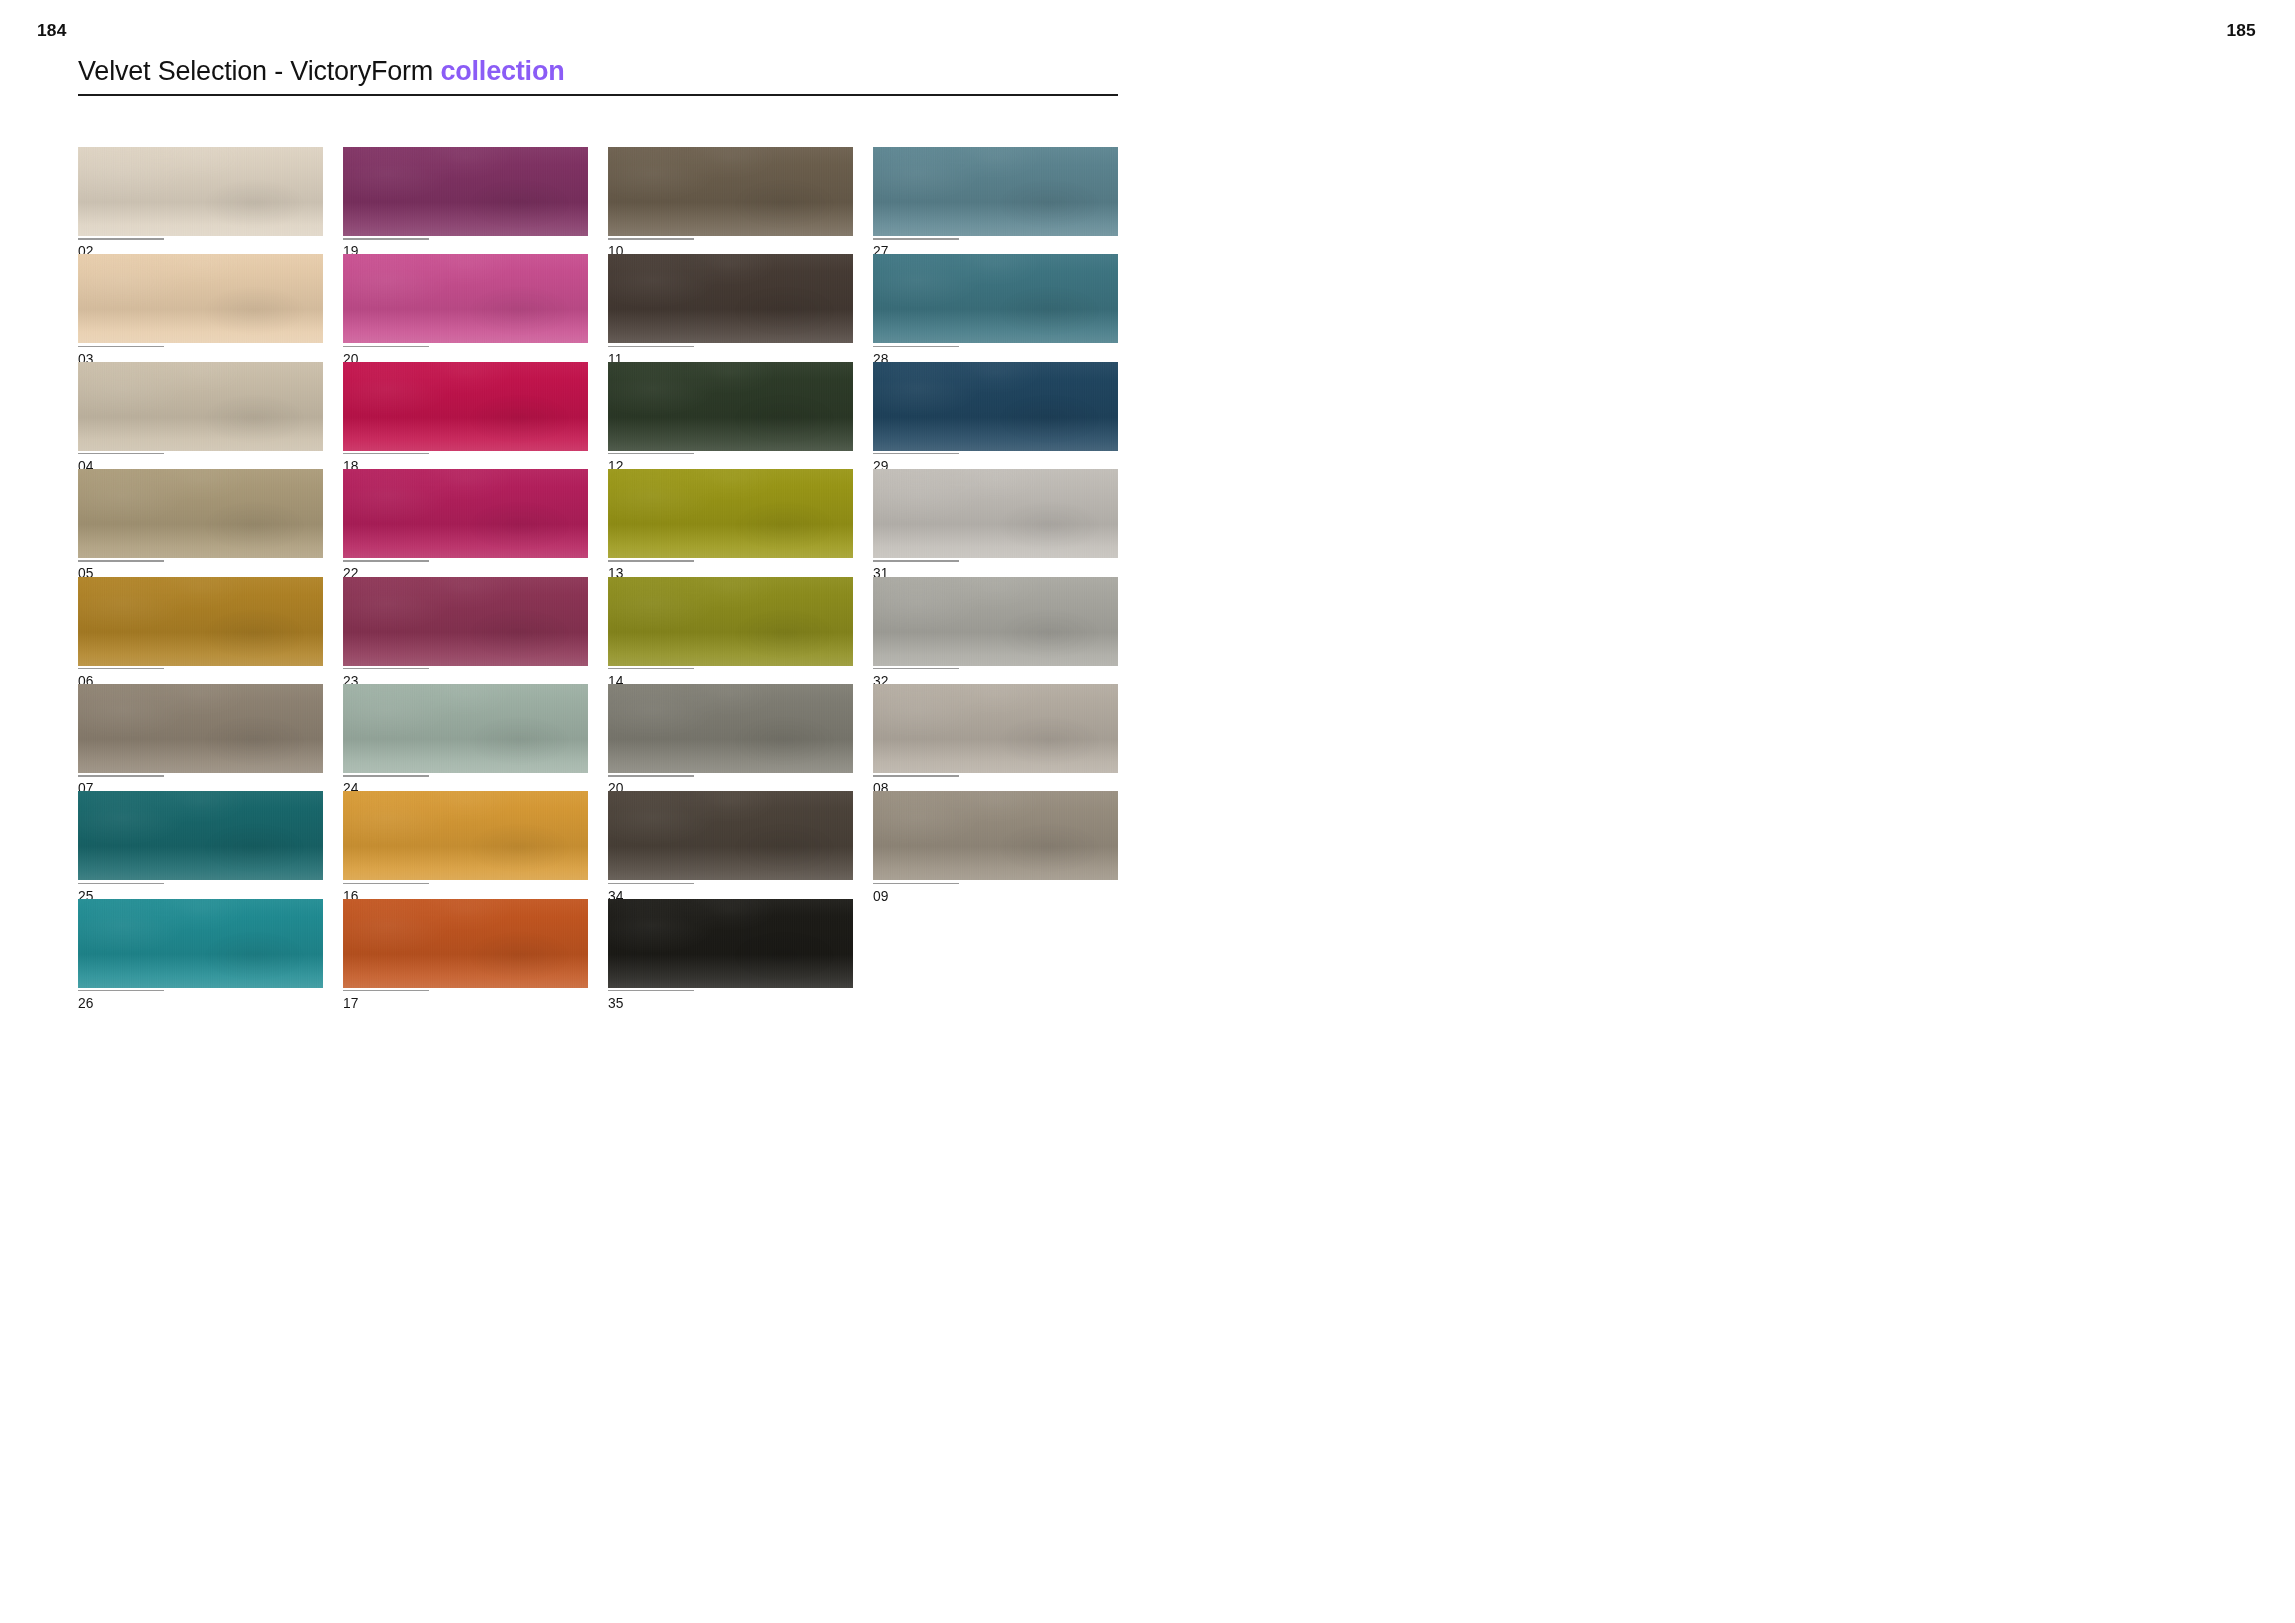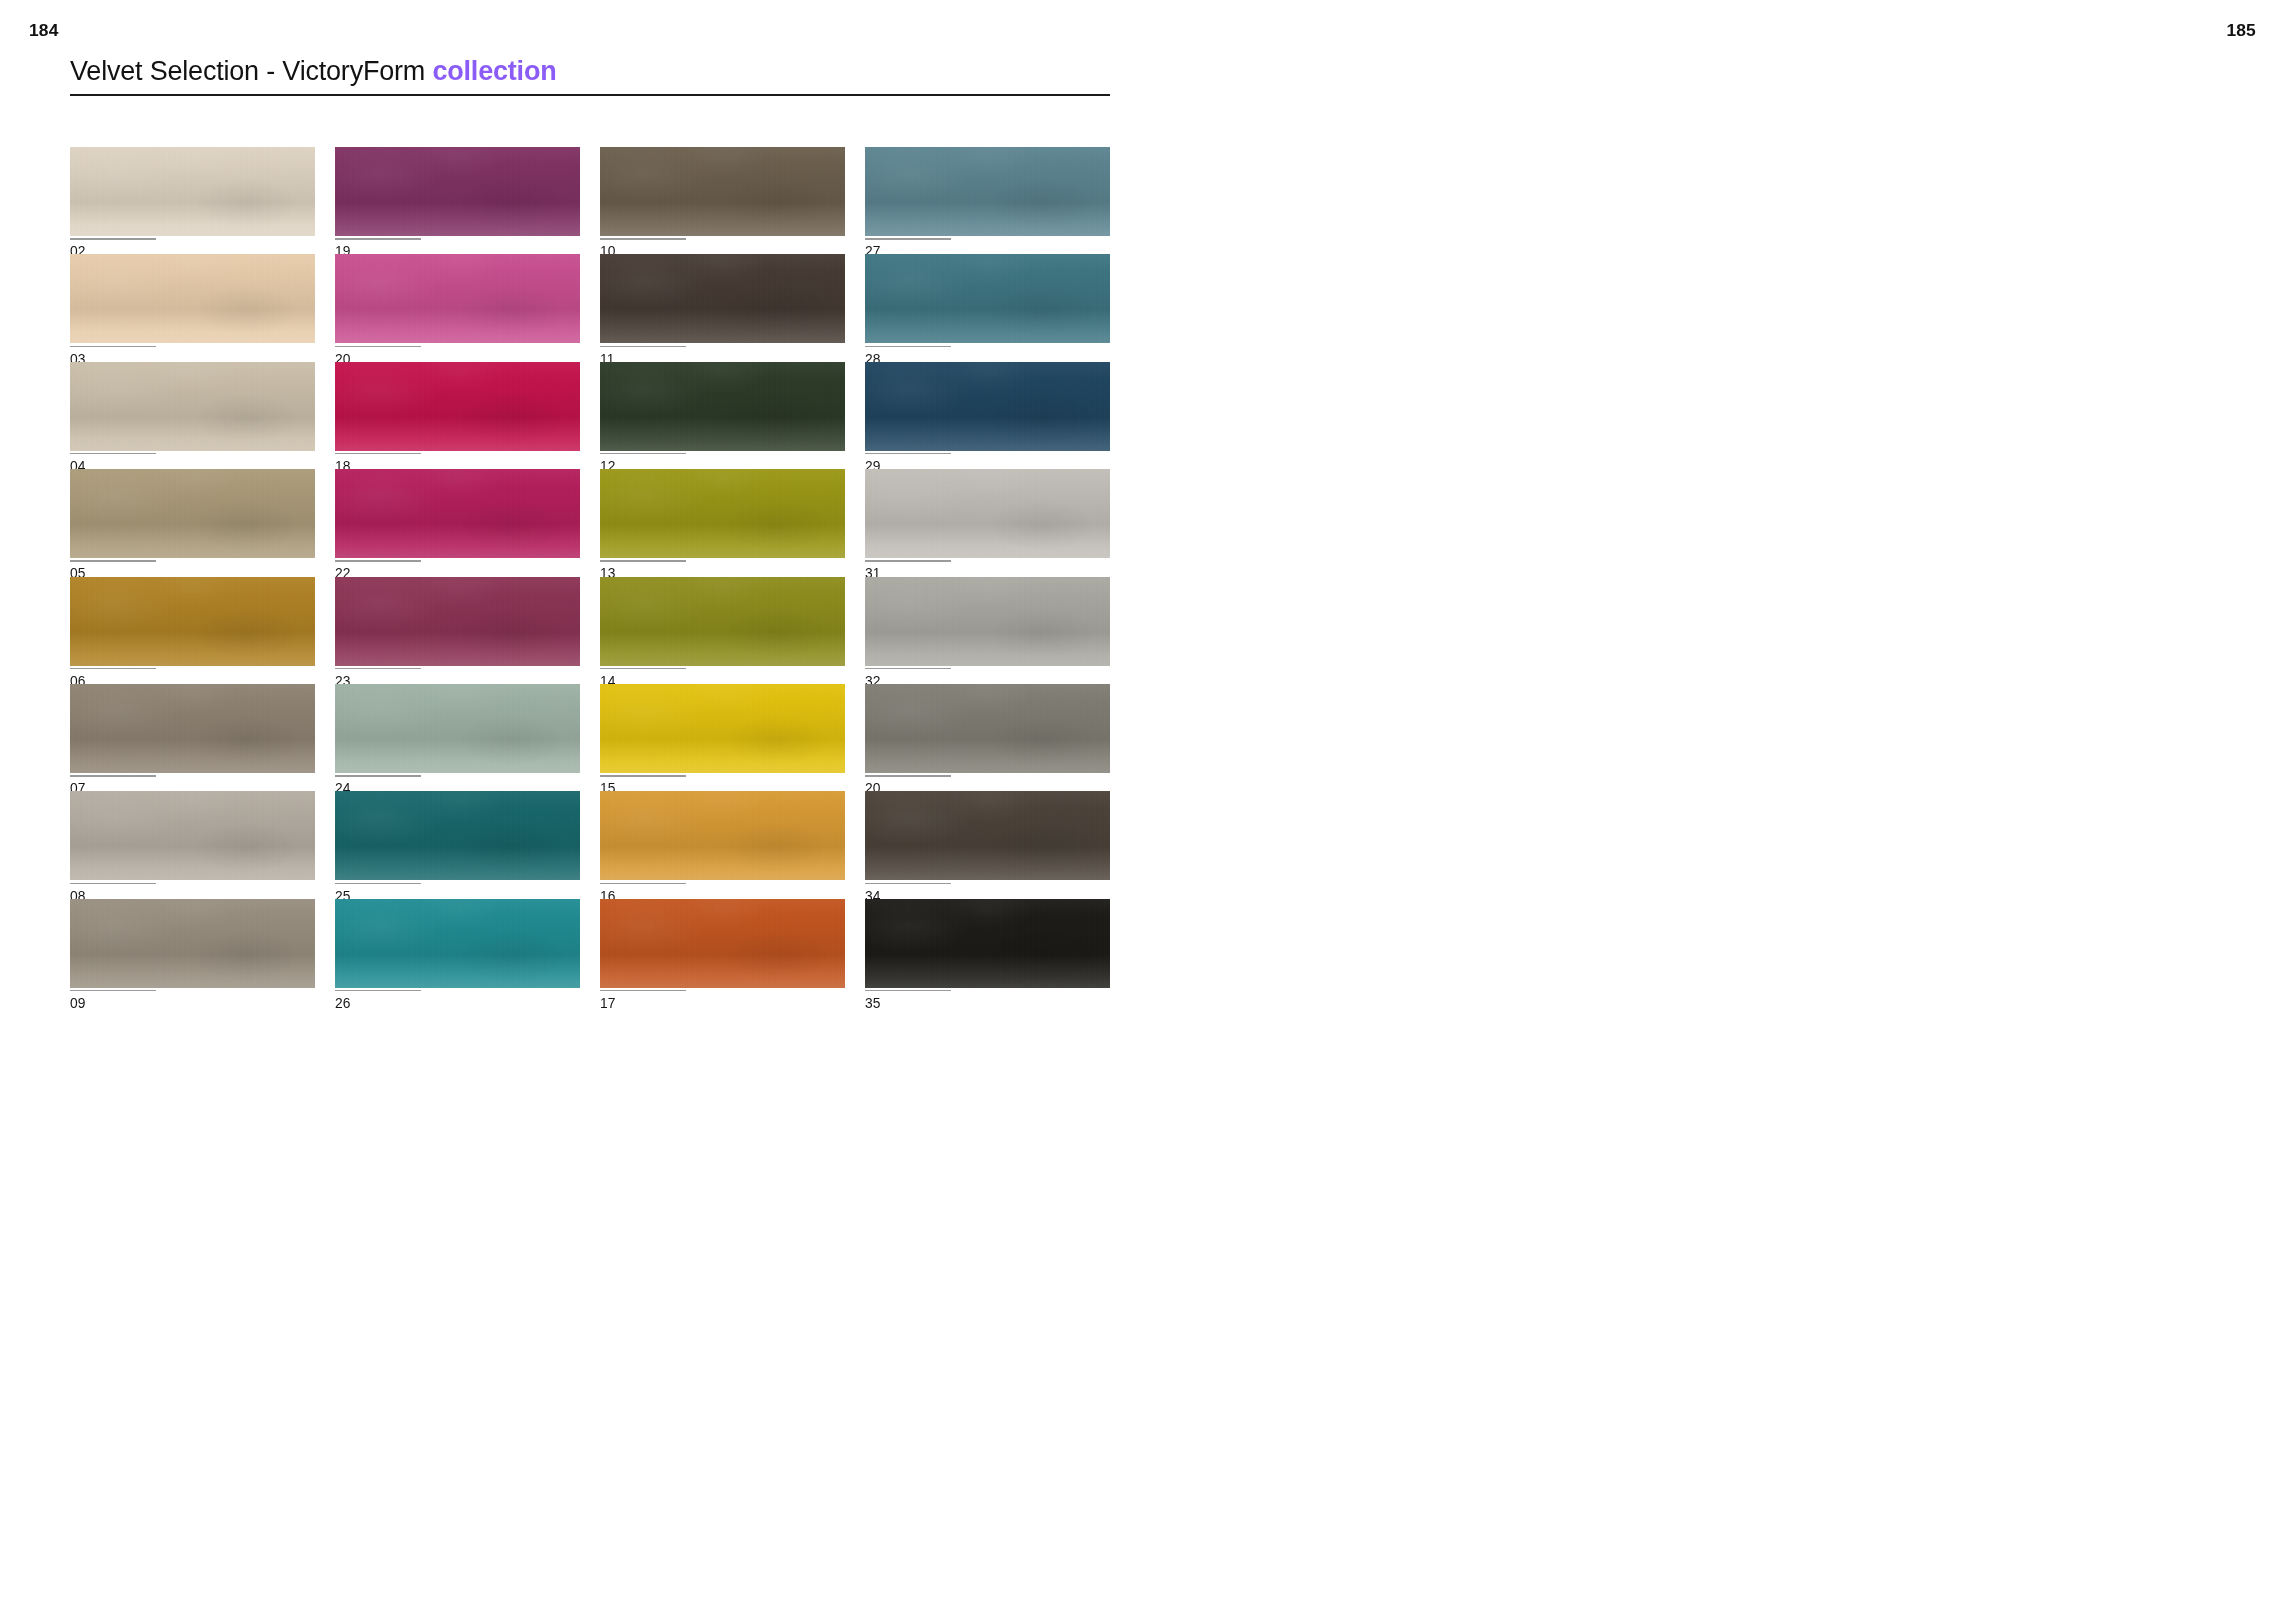--- a/index.html
+++ b/index.html
@@ -19,20 +19,21 @@
     position: relative;
     width: 2296px;
     height: 1624px;
     display: flex;
   }
 
   .page {
     position: relative;
     height: 1500px;
     box-sizing: border-box;
+    margin-left: 8px;
   }
   .page-left  { width: 1148px; padding: 0 0 0 0; }
   .page-right { width: 1148px; padding: 0 0 0 0; }
 
   
   .folio {
     position: absolute;
     top: 20px;
     font-size: 17.4px;
     font-weight: 700;
@@ -402,30 +403,20 @@
             <div class="base" style="background: rgb(158, 177, 165);"></div>
             <div class="weave"></div>
             <div class="mottle"></div>
             <div class="sheen"></div>
           </div>
           <div class="underline"></div>
           <div class="swatch-label">24</div>
         </div>
         <div class="swatch">
           <div class="chip velvet">
-            <div class="base" style="background: rgb(227, 194, 13);"></div>
-            <div class="weave"></div>
-            <div class="mottle"></div>
-            <div class="sheen"></div>
-          </div>
-          <div class="underline"></div>
-          <div class="swatch-label">15</div>
-        </div>
-        <div class="swatch">
-          <div class="chip velvet">
             <div class="base" style="background: rgb(127, 125, 115);"></div>
             <div class="weave"></div>
             <div class="mottle"></div>
             <div class="sheen"></div>
           </div>
           <div class="underline"></div>
           <div class="swatch-label">20</div>
         </div>
         <div class="swatch">
           <div class="chip velvet">

